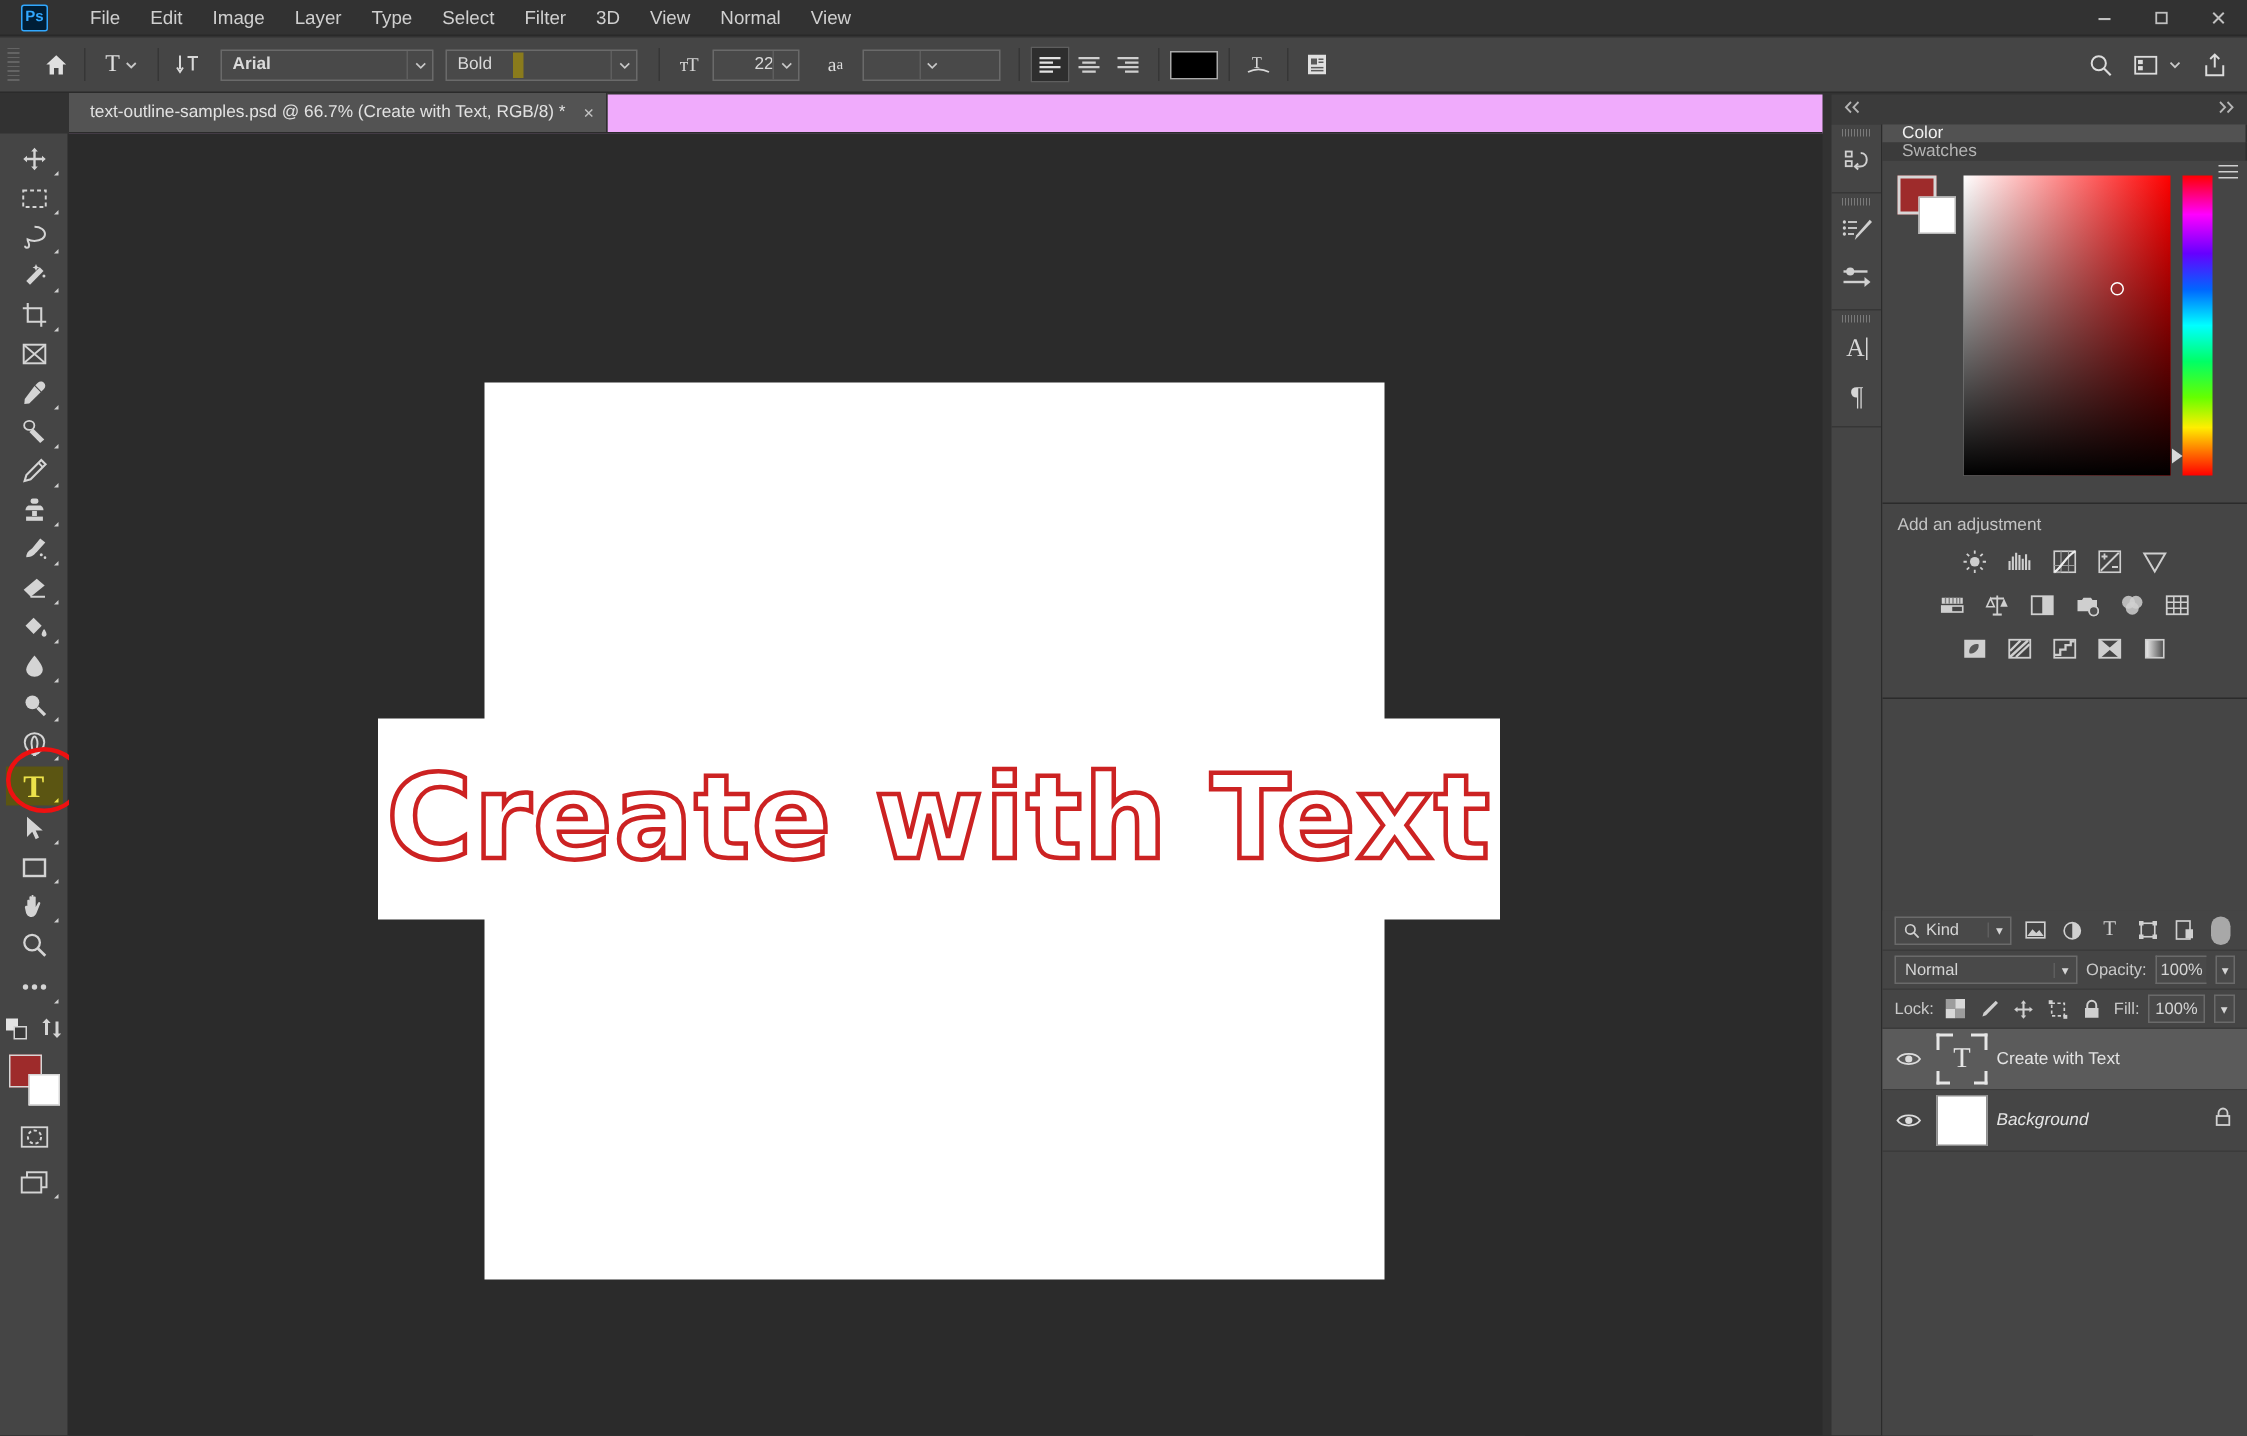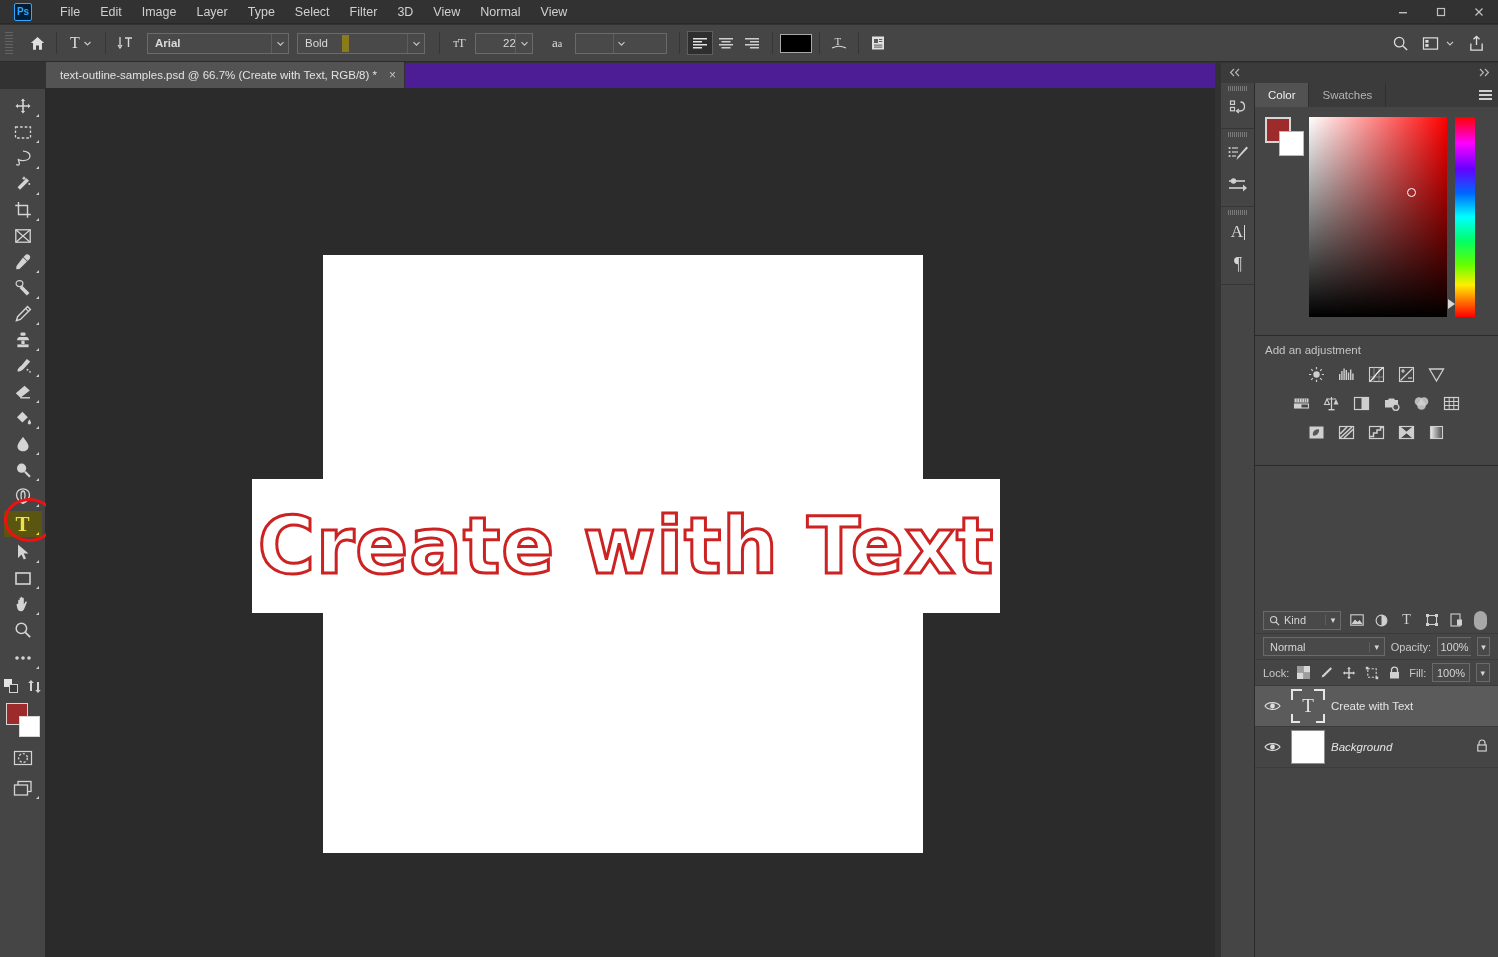--- a/index.html
+++ b/index.html
@@ -84,21 +84,21 @@
   }
   .tsize-icon { font-size: 13px; letter-spacing: -1px; color: #d2d2d2; }
   .color-chip {
     width: 32px; height: 19px; background: #000; border: 1px solid #a9a9a9;
   }
   .opt-right { margin-left: auto; display: flex; align-items: center; padding-right: 10px; }
 
   
   .tabbar {
     position: absolute; top: 63px; left: 46px; width: 1169px; height: 26px;
-    background: #4c1d95; border-bottom: 1px solid #2b2b2b;
+    background: #f0abfc; border-bottom: 1px solid #2b2b2b;
     display: flex; align-items: flex-end;
   }
   .doc-tab {
     height: 26px; background: #535353; display: flex; align-items: center;
     padding: 0 8px 0 14px; font-size: 11.5px; color: #e2e2e2;
     border-right: 1px solid #2f2f2f; gap: 12px;
   }
   .doc-tab .close { font-size: 12px; color: #c3c3c3; }
 
   
@@ -181,20 +181,21 @@
 
   
   .rightpanels {
     position: absolute; top: 83px; left: 1255px; width: 243px; height: 874px;
     background: #454545;
   }
   .panel { background: #454545; border-bottom: 1px solid #2b2b2b; }
   .panel-tabs {
     display: flex; align-items: stretch; height: 24px; background: #3b3b3b;
     position: relative;
+    flex-direction: column;
   }
   .ptab {
     padding: 0 13px; display: flex; align-items: center; font-size: 11.5px;
     color: #b4b4b4; background: #3b3b3b; border-right: 1px solid #2f2f2f;
   }
   .ptab.active { background: #525252; color: #f0f0f0; }
   .pmenu {
     margin-left: auto; width: 26px; display: flex; align-items: center; justify-content: center;
     color: #cfcfcf;
   }

